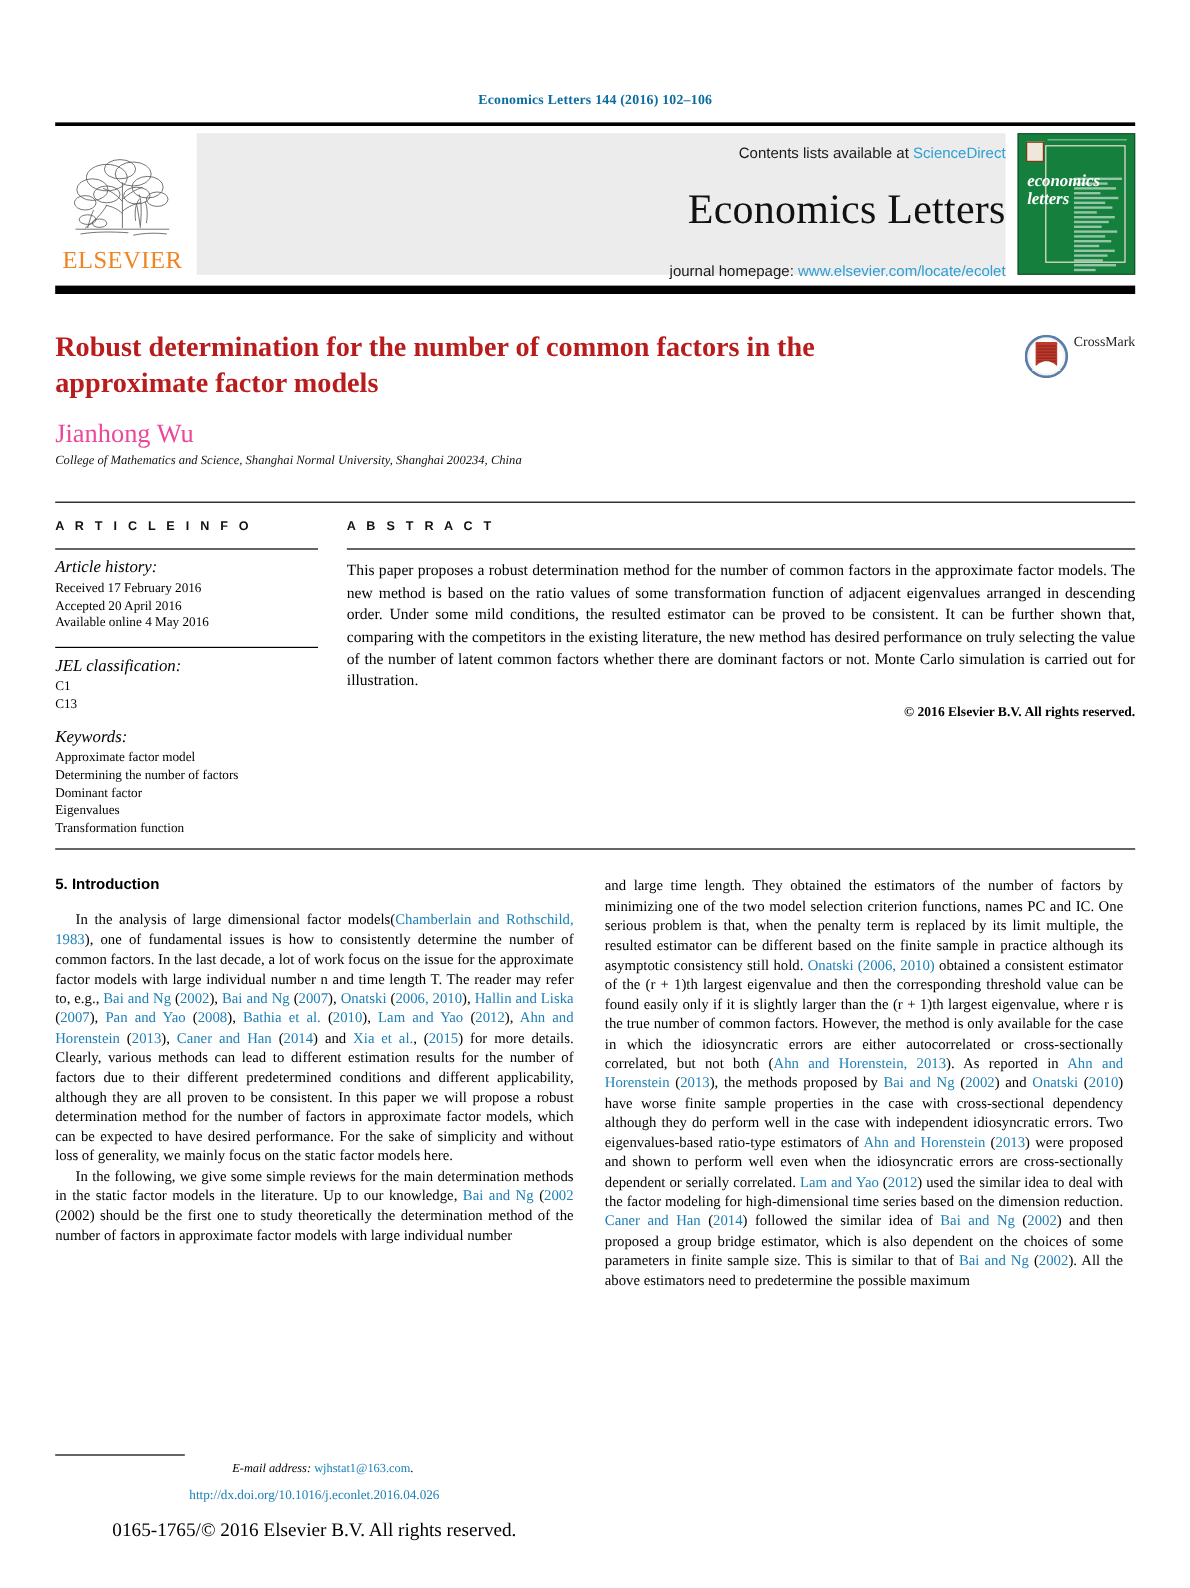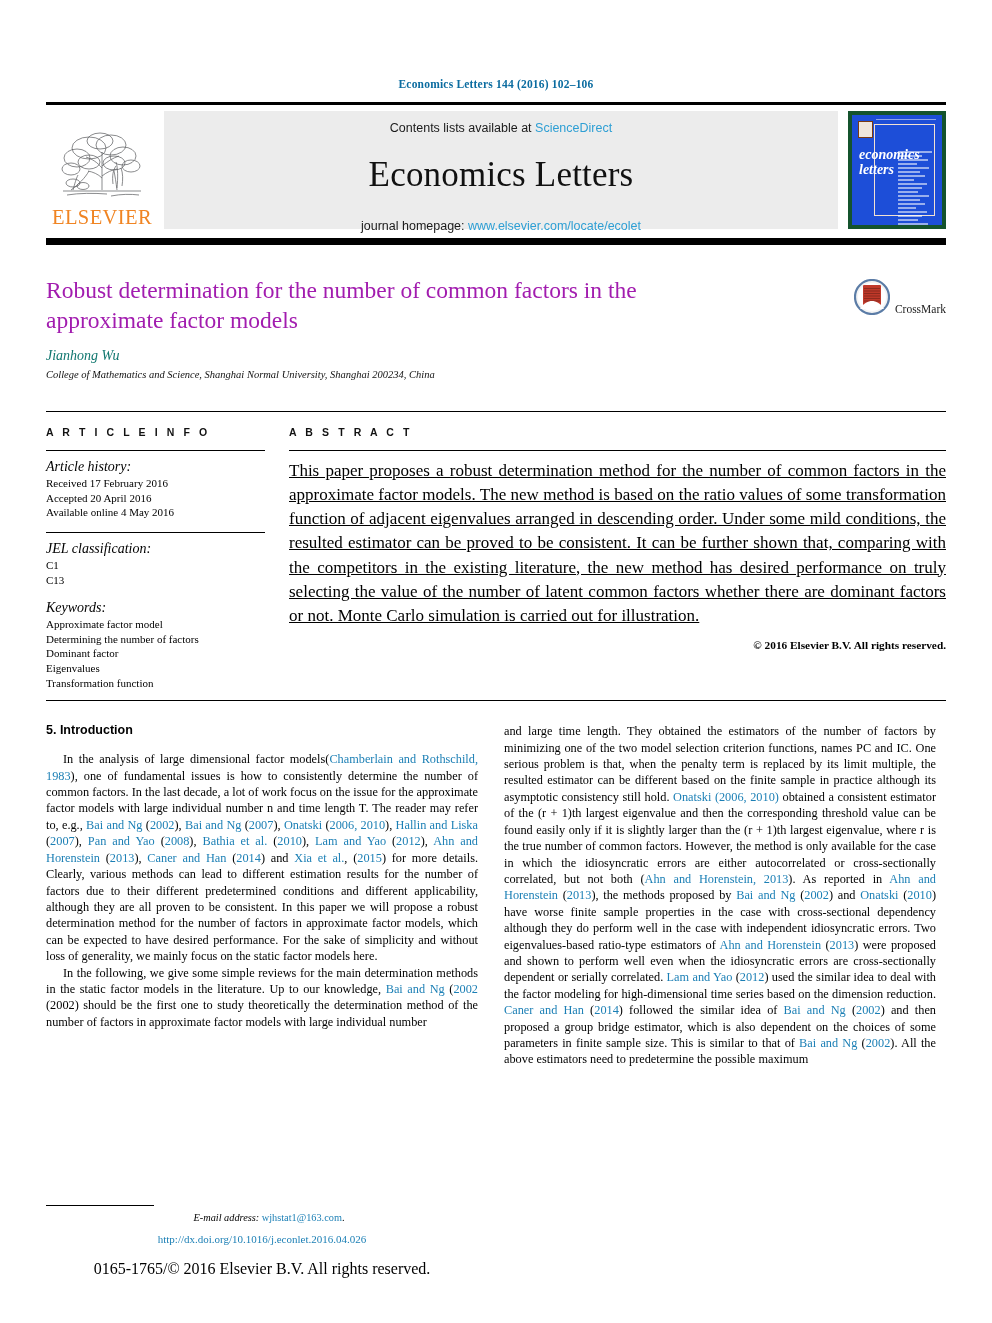--- a/index.html
+++ b/index.html
@@ -68,21 +68,21 @@
     line-height: 1;
     margin-top: 1px;
   }
   .journal-band {
     flex: 1 1 auto;
     background: #ececec;
     margin: 0 10px 0 6px;
     position: relative;
     display: flex;
     flex-direction: column;
-    align-items: center;
+    align-items: flex-end;
     justify-content: flex-start;
     padding-top: 10px;
     box-sizing: border-box;
   }
   .contents-line {
     font-family: "Liberation Sans", sans-serif;
     font-size: 12.5px;
     color: #1a1a1a;
   }
   .contents-line .sd-link {
@@ -99,22 +99,22 @@
     font-family: "Liberation Sans", sans-serif;
     font-size: 12.5px;
     margin-top: 24px;
     color: #1a1a1a;
   }
   .homepage-line .hp-link { color: #2e9fd4; }
 
   .cover-thumb {
     width: 98px;
     flex: 0 0 98px;
-    border: 4px solid #14532d;
-    background: #1d4ed8;
+    border: 1px solid #14532d;
+    background: #15803d;
     position: relative;
     box-sizing: border-box;
     overflow: hidden;
   }
   .cover-inner-frame {
     position: absolute;
     left: 22px; top: 9px; right: 7px; bottom: 9px;
     border: 1.5px solid #f3e2d2;
   }
   .cover-badge {
@@ -163,43 +163,42 @@
 
   
   .title-block {
     margin: 30px 46px 0 46px;
     position: relative;
     min-height: 108px;
   }
   .article-title {
     font-size: 23.5px;
     line-height: 1.28;
-    font-weight: normal;
+    font-weight: bold;
     margin: 0;
     width: 640px;
-    color: #a21caf;
+    color: #b91c1c;
   }
   .author {
-    font-size: 14px;
+    font-size: 22px;
     margin-top: 13px;
-    color: #0f766e;
-    font-style: italic;
+    color: #ec4899;
   }
   .affiliation {
     font-size: 10.5px;
     font-style: italic;
     margin-top: 5px;
     color: #111;
   }
   .crossmark {
     position: absolute;
     right: 0;
     top: 4px;
     display: flex;
-    align-items: flex-end;
+    align-items: flex-start;
     gap: 5px;
   }
   .crossmark-label {
     font-family: "Liberation Serif", serif;
     font-size: 11.5px;
     color: #222;
   }
 
   
   .info-abstract {
@@ -236,25 +235,24 @@
     font-style: italic;
     font-size: 14px;
     margin: 0 0 1px 0;
   }
   .info-line {
     font-size: 11px;
     line-height: 1.33;
   }
   .info-gap { height: 13px; }
   .abstract-body {
-    font-size: 17px;
+    font-size: 13px;
     line-height: 1.42;
     text-align: justify;
     margin: 0;
-    text-decoration: underline;
   }
   .copyright {
     text-align: right;
     font-size: 11.3px;
     margin-top: 11px;
     font-weight: bold;
   }
   .info-bottom-rule {
     margin: 10px 46px 0 46px;
     border-top: 1.5px solid #000;

